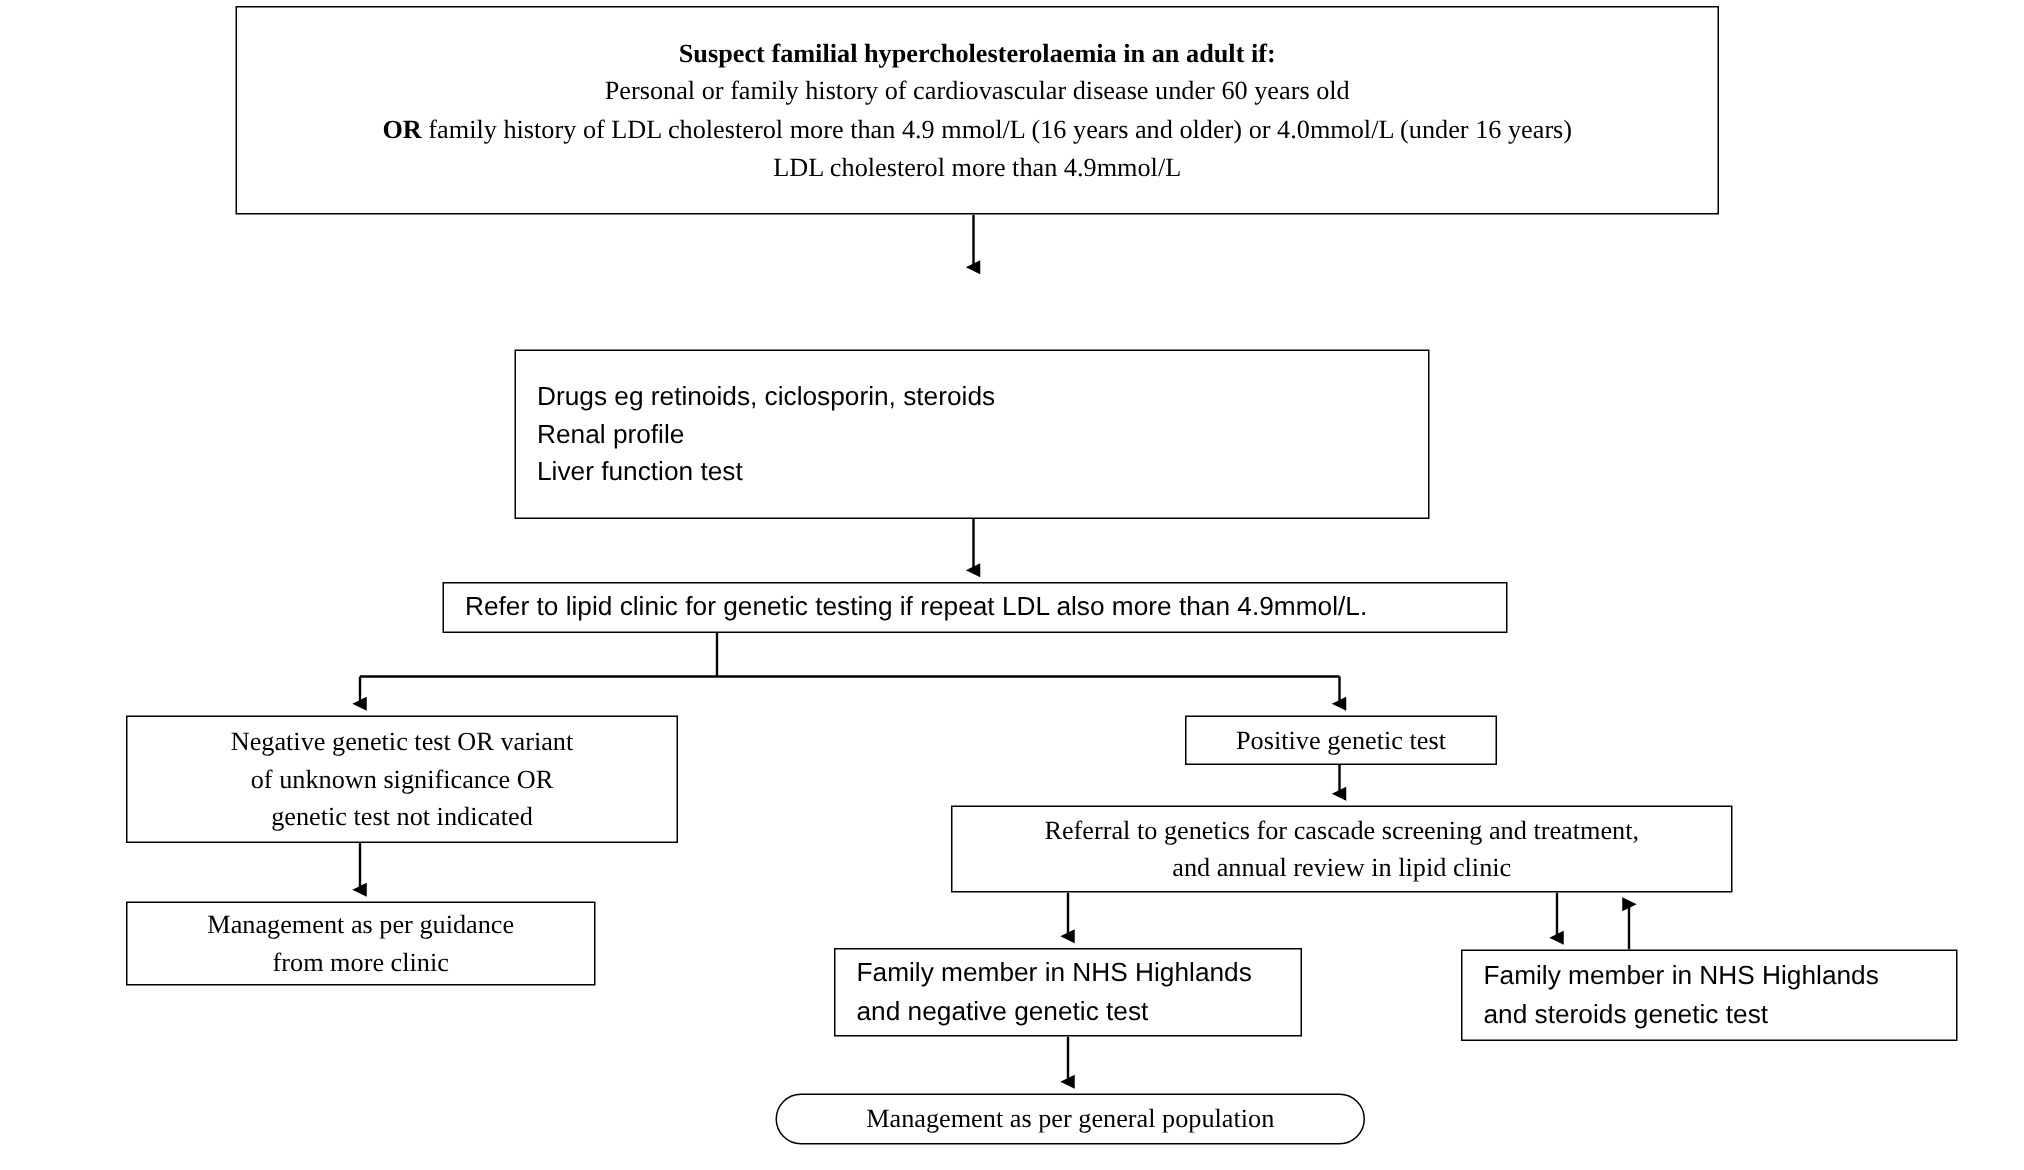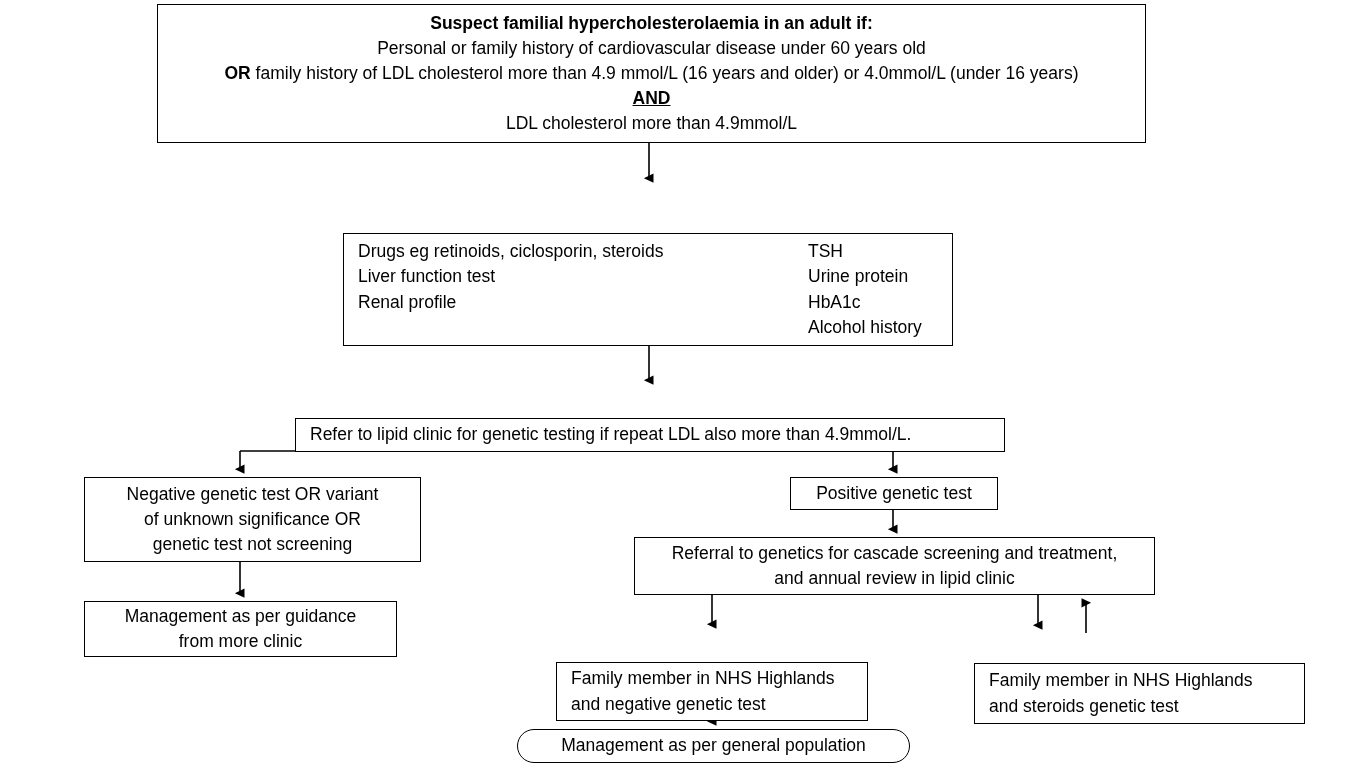--- a/index.html
+++ b/index.html
@@ -37,32 +37,32 @@
     font-size: 17.5px;
     line-height: 1.43;
     z-index: 2;
   }
   .node.plain {
     border: none;
     background: transparent;
   }
   .ctr { text-align: center; }
   .lft { text-align: left; }
-  .pad-c { padding: 0 10px; }
-  .pad-l { padding: 0 14px; margin-top: 30px; }
+  .pad-c { padding: 0 10px; font-family: Liberation Serif, serif; }
+  .pad-l { padding: 0 14px; }
   .ln { display: block; white-space: nowrap; }
   .bold { font-weight: bold; }
   .uline { text-decoration: underline; }
 
   
   #node-suspect      { left:157px;  top:4px;   width:989px;  height:139px; }
   #node-exclude      { left:22px;   top:188px; width:1270px; height:28px;  }
   #node-tests        { left:343px;  top:233px; width:610px;  height:113px; }
   #node-refer        { left:295px;  top:388px; width:710px;  height:34px;  }
-  #node-negative     { left:84px;   top:477px; width:337px;  height:85px;justify-content:center;  }
+  #node-negative     { left:84px;   top:477px; width:368px;  height:85px;justify-content:center;  }
   #node-mgmt-lipid   { left:84px;   top:601px; width:313px;  height:56px;  }
   #node-positive     { left:790px;  top:477px; width:208px;  height:33px;  }
   #node-referral     { left:634px;  top:537px; width:521px;  height:58px;  }
   #node-fam-neg      { left:556px;  top:632px; width:312px;  height:59px;  }
   #node-fam-pos      { left:974px;  top:633px; width:331px;  height:61px;  }
   #node-mgmt-general { left:517px;  top:729px; width:393px;  height:34px;border-radius:17px;  }
 
   
   .cols {
     display: flex;
@@ -128,49 +128,42 @@
 
     <g>
       <line x1="712" y1="691" x2="712" y2="721" stroke="#000000" stroke-width="1.6" marker-end="url(#arrowhead)"></line>
     </g>
   </svg>
 
   <div class="node ctr pad-c" id="node-suspect">
     <span class="ln bold">Suspect familial hypercholesterolaemia in an adult if:</span>
     <span class="ln">Personal or family history of cardiovascular disease under 60 years old</span>
     <span class="ln"><b>OR</b><span> family history of LDL cholesterol more than 4.9 mmol/L (16 years and older) or 4.0mmol/L (under 16 years)</span></span>
-    <span class="ln bold uline">AND</span>
     <span class="ln">LDL cholesterol more than 4.9mmol/L</span>
   </div>
 
 
   <div class="node" id="node-tests">
     <div class="cols">
       <div class="col-a">
         <span class="ln">Drugs eg retinoids, ciclosporin, steroids</span>
+        <span class="ln">Renal profile</span>
         <span class="ln">Liver function test</span>
-        <span class="ln">Renal profile</span>
-      </div>
-      <div class="col-b">
-        <span class="ln">TSH</span>
-        <span class="ln">Urine protein</span>
-        <span class="ln">HbA1c</span>
-        <span class="ln">Alcohol history</span>
       </div>
     </div>
   </div>
 
   <div class="node lft pad-l" id="node-refer">
     <span class="ln">Refer to lipid clinic for genetic testing if repeat LDL also more than 4.9mmol/L.</span>
   </div>
 
   <div class="node ctr pad-c" id="node-negative">
     <span class="ln">Negative genetic test OR variant</span>
     <span class="ln">of unknown significance OR</span>
-    <span class="ln">genetic test not screening</span>
+    <span class="ln">genetic test not indicated</span>
   </div>
 
   <div class="node ctr pad-c" id="node-mgmt-lipid">
     <span class="ln">Management as per guidance</span>
     <span class="ln">from more clinic</span>
   </div>
 
   <div class="node ctr pad-c" id="node-referral">
     <span class="ln">Referral to genetics for cascade screening and treatment,</span>
     <span class="ln">and annual review in lipid clinic</span>

